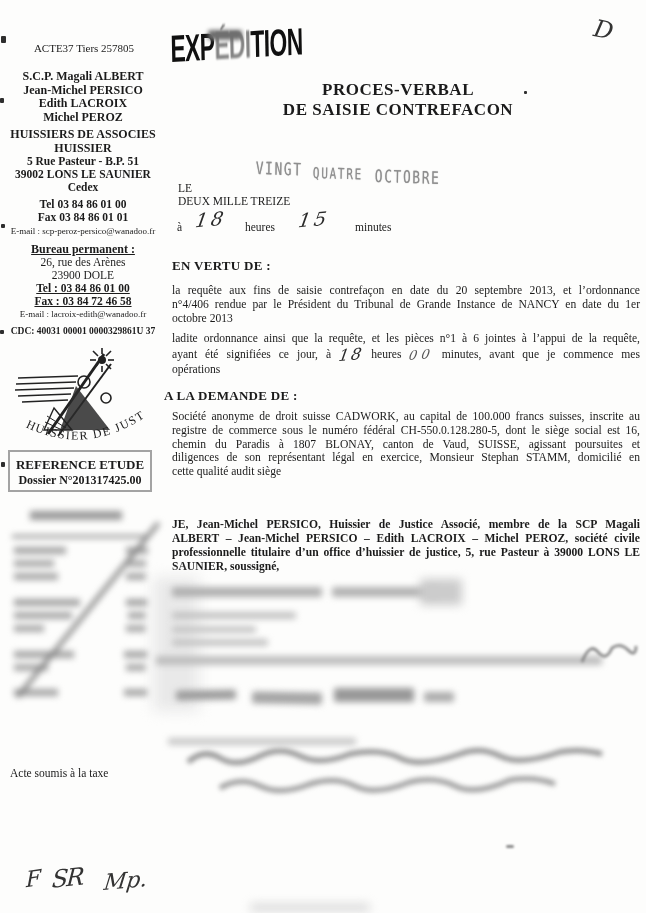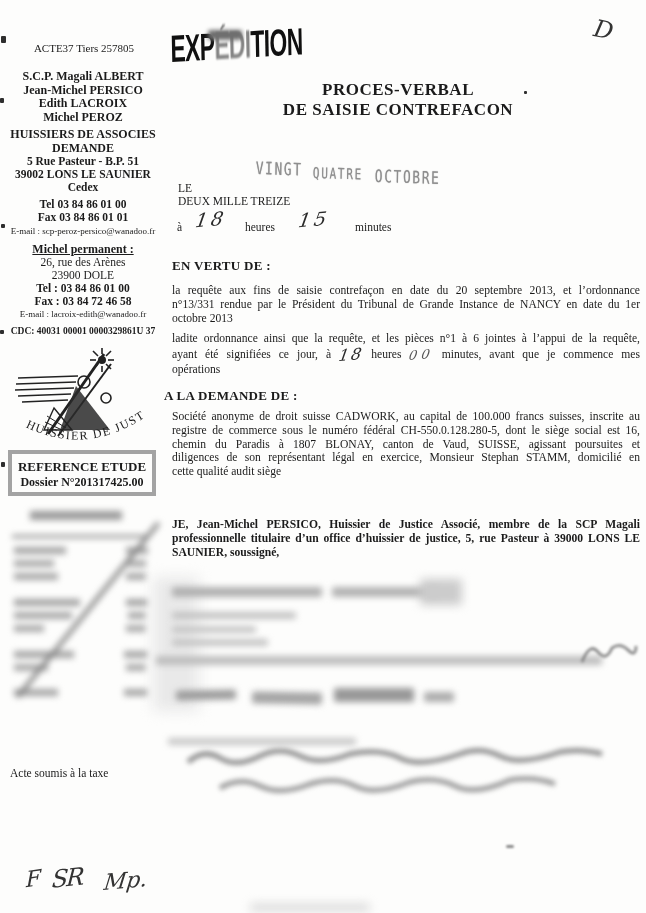--- a/index.html
+++ b/index.html
@@ -27,21 +27,21 @@
         letter-spacing:-1px;color:#101010;transform:scaleX(.6) rotate(-2deg);transform-origin:left top;
         white-space:nowrap;}
   .stamp-exp .smudge{opacity:.5;filter:blur(1.2px);}
   .stamp-date{font-family:"DejaVu Sans Mono",monospace;font-size:15px;letter-spacing:2px;
         color:#8e8e8e;white-space:nowrap;transform:scale(.85,1.15) rotate(1.2deg);transform-origin:left top;
         text-shadow:0 0 1px #aaa;}
   .stamp-date span{display:inline-block;}
   .title{font-weight:bold;font-size:17px;line-height:20px;letter-spacing:.5px;}
   .blur{position:absolute;filter:blur(3px);border-radius:2px;}
   .blur5{position:absolute;filter:blur(5px);border-radius:3px;}
-  .refbox{border:4px solid #a3a3a3;text-align:center;padding-top:5px;}
+  .refbox{border:2px solid #a3a3a3;text-align:center;padding-top:5px;}
   .initial{position:absolute;font-family:"DejaVu Serif",serif;font-style:italic;color:#333;}
   .speck{position:absolute;background:#2e2e2e;border-radius:1px;}
   svg text{font-family:"Liberation Serif",serif;}
 </style>
 </head>
 <body>
 
 <div class="page">
 
   <div class="speck" style="left:1px;top:36px;width:5px;height:7px;"></div>
@@ -55,42 +55,42 @@
 
   <div class="abs c b fs12 lh135" style="left:2px;top:70px;width:162px;">
     <div>S.C.P. Magali ALBERT</div>
     <div>Jean-Michel PERSICO</div>
     <div>Edith LACROIX</div>
     <div>Michel PEROZ</div>
   </div>
 
   <div class="abs c b fs12 lh135" style="left:2px;top:128px;width:162px;">
     <div>HUISSIERS DE ASSOCIES</div>
-    <div>DEMANDE</div>
+    <div>HUISSIER</div>
   </div>
 
   <div class="abs c fs115 lh13" style="left:2px;top:155px;width:162px;font-weight:bold;">
     <div>5 Rue Pasteur - B.P. 51</div>
     <div>39002 LONS LE SAUNIER</div>
     <div>Cedex</div>
   </div>
 
   <div class="abs c b fs115 lh13" style="left:2px;top:198px;width:162px;">
     <div>Tel 03 84 86 01 00</div>
     <div>Fax 03 84 86 01 01</div>
   </div>
 
   <div class="abs c fs9" style="left:0;top:226px;width:166px;">E-mail : scp-peroz-persico@wanadoo.fr</div>
 
-  <div class="abs c b u fs12" style="left:2px;top:242px;width:162px;">Michel permanent :</div>
+  <div class="abs c b u fs12" style="left:2px;top:242px;width:162px;">Bureau permanent :</div>
   <div class="abs c fs115 lh13" style="left:2px;top:256px;width:162px;">
     <div>26, rue des Arènes</div>
     <div>23900 DOLE</div>
   </div>
-  <div class="abs c b fs115 lh13" style="left:2px;top:282px;width:162px;">
+  <div class="abs c b fs115 lh13" style="left:2px;top:282px;width:162px;text-decoration:underline;">
     <div>Tel : 03 84 86 01 00</div>
     <div>Fax : 03 84 72 46 58</div>
   </div>
   <div class="abs c fs9" style="left:0;top:309px;width:166px;">E-mail : lacroix-edith@wanadoo.fr</div>
 
   <div class="abs c b" style="left:0;top:326px;width:166px;font-size:9.5px;">CDC: 40031 00001 0000329861U 37</div>
 
   <div class="abs" style="left:14px;top:346px;width:136px;height:104px;">
     <svg width="136" height="104" viewBox="0 0 136 104">
       <g stroke="#222" fill="none" stroke-width="1.6">
@@ -180,21 +180,21 @@
   <div class="abs fs115" style="left:177px;top:221px;">à</div>
   <div class="abs hand hand-lg" style="left:196px;top:214px;">18</div>
   <div class="abs fs115" style="left:245px;top:221px;">heures</div>
   <div class="abs hand hand-lg" style="left:299px;top:214px;">15</div>
   <div class="abs fs115" style="left:355px;top:221px;">minutes</div>
 
   <div class="abs b fs125" style="left:172px;top:258px;letter-spacing:.3px;">EN VERTU DE :</div>
 
   <div class="abs" style="left:172px;top:284px;">
     <div class="body-line just">la requête aux fins de saisie contrefaçon  en date du 20 septembre 2013, et l’ordonnance</div>
-    <div class="body-line just">n°13/331  rendue par le Président du Tribunal de Grande Instance de NANCY en date du 1er</div>
+    <div class="body-line just">n°4/406  rendue par le Président du Tribunal de Grande Instance de NANCY en date du 1er</div>
     <div class="body-line">octobre 2013</div>
   </div>
 
   <div class="abs" style="left:172px;top:332px;">
     <div class="body-line just">ladite ordonnance ainsi que la requête, et les pièces  n°1 à 6 jointes à l’appui de la requête,</div>
     <div class="body-line just" style="line-height:17px;">
       <span>ayant été signifiées ce jour, à</span>
       <span class="hand hand-sm">18</span>
       <span>heures</span>
       <span class="hand hand-00">00</span>
@@ -208,20 +208,21 @@
   <div class="abs" style="left:172px;top:410px;">
     <div class="body-line just">Société anonyme de droit suisse CADWORK, au capital de 100.000 francs suisses, inscrite au</div>
     <div class="body-line just">registre de commerce sous le numéro fédéral CH-550.0.128.280-5, dont le siège social est 16,</div>
     <div class="body-line just">chemin du Paradis à 1807 BLONAY, canton de Vaud, SUISSE, agissant poursuites et</div>
     <div class="body-line just">diligences de son représentant légal en exercice, Monsieur Stephan STAMM,  domicilié en</div>
     <div class="body-line">cette qualité audit siège</div>
   </div>
 
   <div class="abs b" style="left:172px;top:518px;">
     <div class="body-line just" style="line-height:14px;">JE, Jean-Michel PERSICO, Huissier de Justice Associé, membre de la SCP Magali</div>
+    <div class="body-line just" style="line-height:14px;">ALBERT – Jean-Michel PERSICO – Edith LACROIX – Michel PEROZ, société civile</div>
     <div class="body-line just" style="line-height:14px;">professionnelle titulaire d’un office d’huissier de justice, 5, rue Pasteur à 39000 LONS LE</div>
     <div class="body-line" style="line-height:14px;">SAUNIER, soussigné,</div>
   </div>
 
   <div class="blur5" style="left:153px;top:577px;width:46px;height:134px;background:#e9e9e9;filter:blur(7px);"></div>
   <div class="blur" style="left:172px;top:587px;width:150px;height:10px;background:#b0b0b0;"></div>
   <div class="blur" style="left:332px;top:587px;width:108px;height:10px;background:#b2b2b2;"></div>
   <div class="blur5" style="left:420px;top:579px;width:42px;height:26px;background:#cccccc;"></div>
   <div class="blur" style="left:172px;top:612px;width:124px;height:7px;background:#c2c2c2;"></div>
   <div class="blur" style="left:172px;top:626px;width:84px;height:7px;background:#c6c6c6;"></div>

